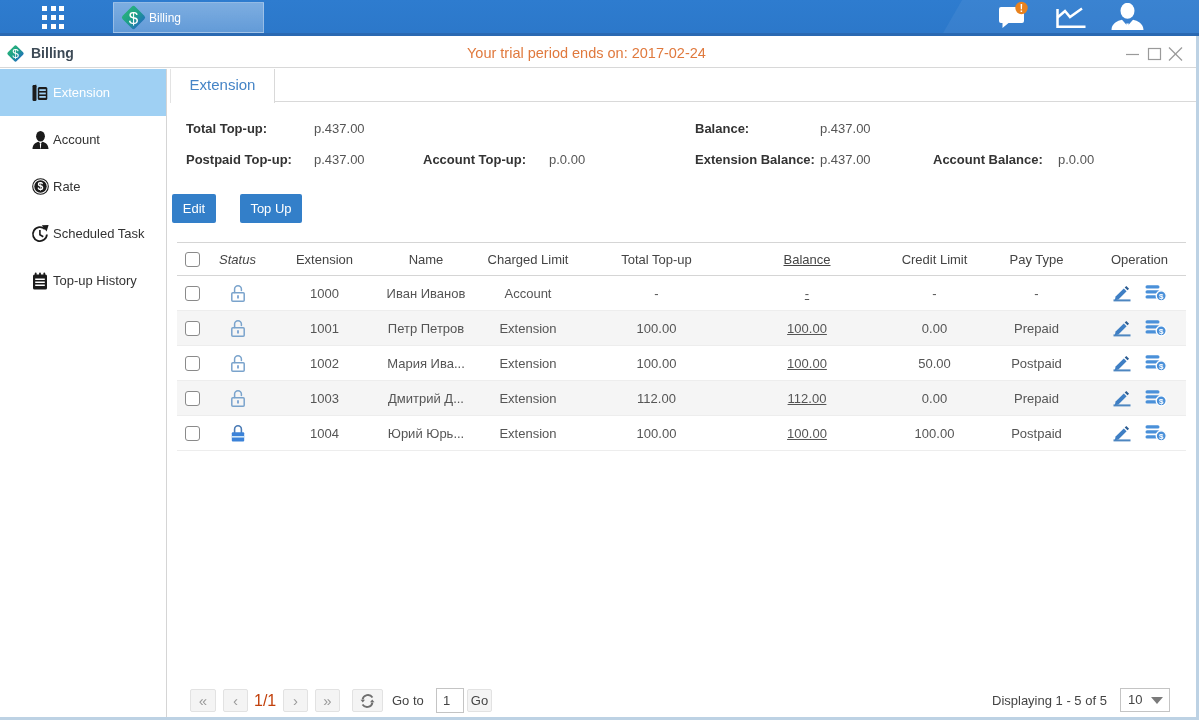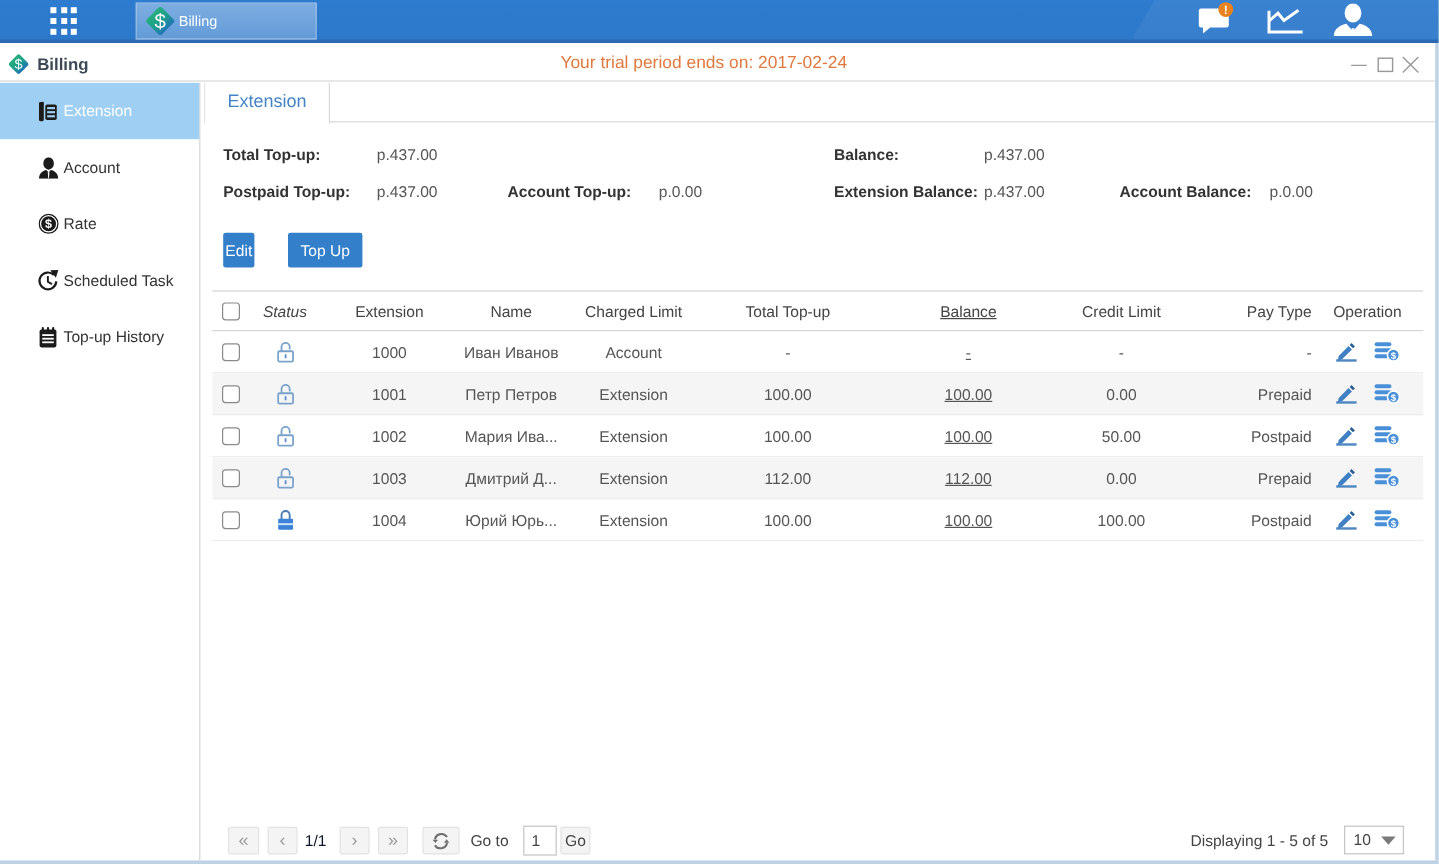--- a/index.html
+++ b/index.html
@@ -47,30 +47,30 @@
   height:29px; line-height:29px; border-radius:2px; }
 
 
 #tbl { position:absolute; left:177px; top:242px; width:1009px; font-size:13px; color:#555; }
 .trow { display:flex; align-items:center; }
 #thead { height:34px; border-top:1px solid #d5d5d5; border-bottom:1px solid #d5d5d5; color:#444; font-size:13px; }
 .drow { height:35px; border-bottom:1px solid #ededed; }
 .drow.alt { background:#f5f5f5; }
 .c0{width:33px;} .c1{width:55px;text-align:center;font-style:italic;} .c2{width:119px;text-align:center;}
 .c3{width:84px;text-align:center;} .c4{width:120px;text-align:center;} .c5{width:137px;text-align:center;}
-.c6{width:164px;text-align:center;text-decoration:underline;} .c7{width:91px;text-align:center;} .c8{width:113px;text-align:right;}
+.c6{width:164px;text-align:center;text-decoration:underline;} .c7{width:91px;text-align:center;} .c8{width:113px;text-align:center;}
 .c9{width:93px;text-align:center;}
 .cb { width:15px; height:15px; border:1px solid #8a8a8a; border-radius:3px; margin-left:8px; background:#fff; }
 .c1 .lk { vertical-align:middle; }
 .ops { display:flex; justify-content:center; align-items:center; gap:14px; }
 
 
 .pgbtn { position:absolute; top:689px; height:23px; background:#f4f4f4; border:1px solid #e2e2e2;
   border-radius:2px; color:#9a9a9a; text-align:center; font-size:15px; line-height:21px; }
-#pgtext { position:absolute; left:254px; top:693px; font-size:13px; line-height:15px; color:#0f172a; }
+#pgtext { position:absolute; left:254px; top:693px; font-size:16px; line-height:15px; color:#c2410c; }
 #goto { position:absolute; left:392px; top:693px; font-size:13px; line-height:15px; color:#444; }
 #gotoinput { position:absolute; left:436px; top:688px; width:28px; height:25px; border:1px solid #c4c4c4;
   font-size:13px; color:#444; padding-left:6px; line-height:23px; background:#fff; }
 #disp { position:absolute; left:992px; top:693px; font-size:13px; line-height:15px; color:#444; }
 #psize { position:absolute; left:1120px; top:688px; width:50px; height:24px; border:1px solid #c4c4c4;
   background:#fff; font-size:13px; color:#444; }
 #psize .n { position:absolute; left:7px; top:3px; }
 #psize .tri { position:absolute; right:6px; top:8px; width:0; height:0;
   border-left:6px solid transparent; border-right:6px solid transparent; border-top:7px solid #7a7a7a; }
 
@@ -205,21 +205,21 @@
 <div class="val" style="left:820px;top:121px">p.437.00</div>
 <div class="lbl" style="left:186px;top:152px">Postpaid Top-up:</div>
 <div class="val" style="left:314px;top:152px">p.437.00</div>
 <div class="lbl" style="left:423px;top:152px">Account Top-up:</div>
 <div class="val" style="left:549px;top:152px">p.0.00</div>
 <div class="lbl" style="left:695px;top:152px">Extension Balance:</div>
 <div class="val" style="left:820px;top:152px">p.437.00</div>
 <div class="lbl" style="left:933px;top:152px">Account Balance:</div>
 <div class="val" style="left:1058px;top:152px">p.0.00</div>
 
-<div class="bluebtn" style="left:186px;top:194px;width:26px">Edit</div>
+<div class="bluebtn" style="left:172px;top:194px;width:44px">Edit</div>
 <div class="bluebtn" style="left:240px;top:194px;width:62px">Top Up</div>
 
 <div id="tbl">
   <div class="trow" id="thead">
     <div class="c0">
         <div class="cb"></div>
       </div>
     <div class="c1">Status</div>
       <div class="c2">Extension</div>
       <div class="c3">Name</div>

